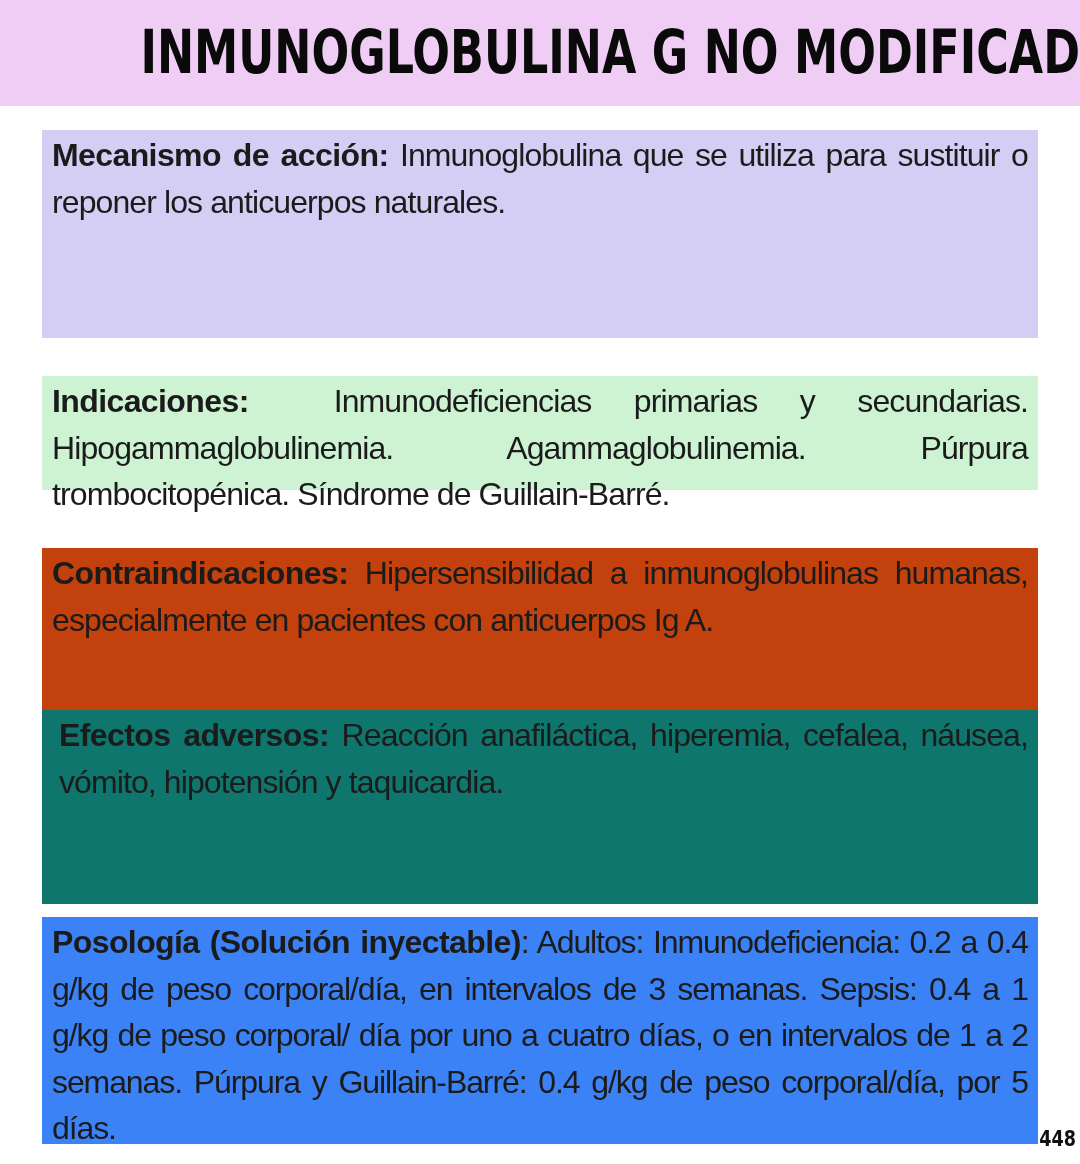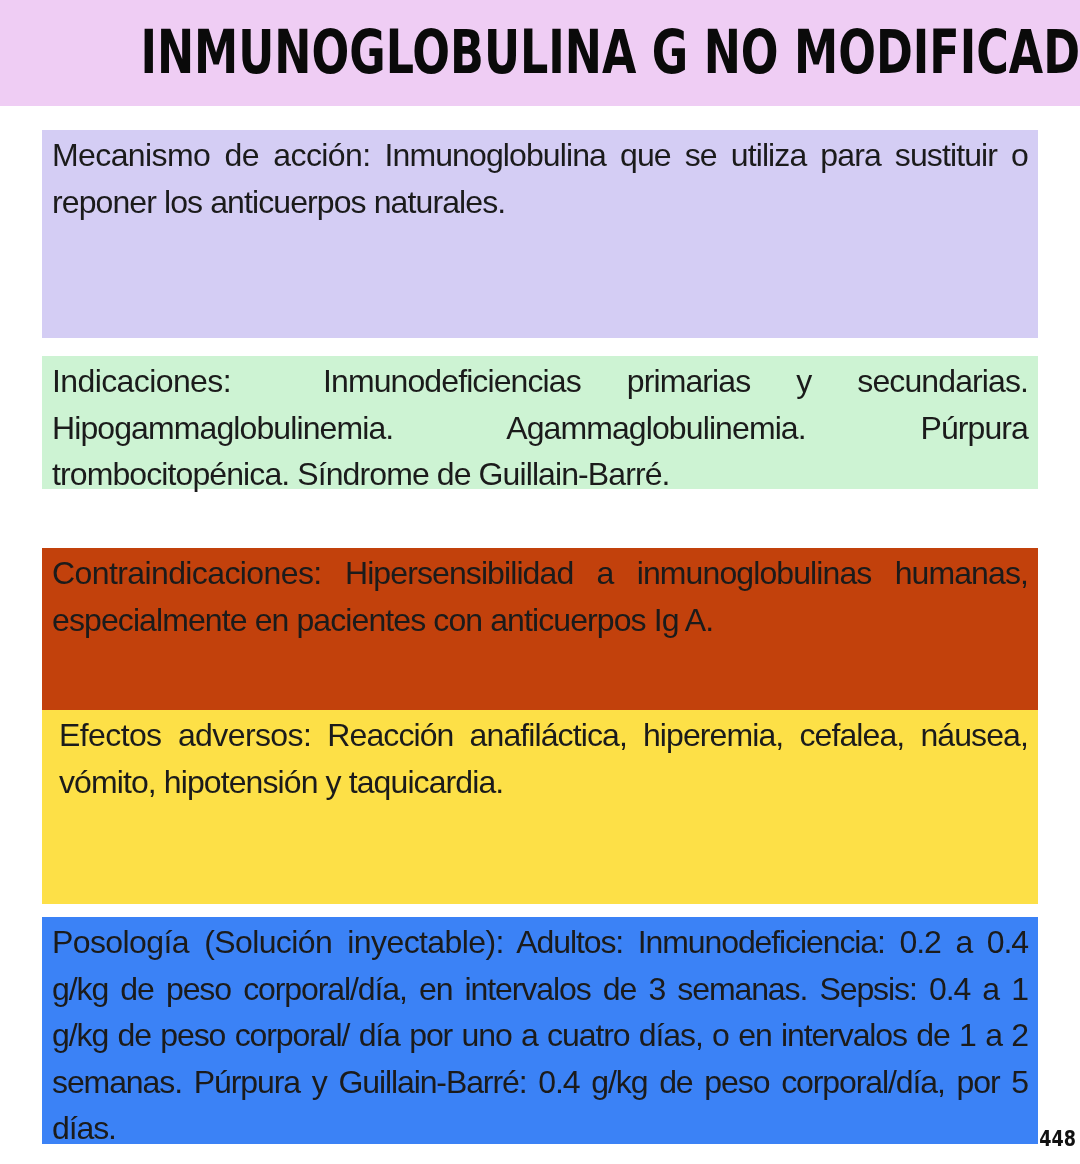--- a/index.html
+++ b/index.html
@@ -46,30 +46,30 @@
     }
     .card p {
       margin: 0;
       font-size: 32px;
       line-height: 46.5px;
       text-align: justify;
       letter-spacing: -0.9px;
       word-spacing: 0px;
     }
     .card .label {
-      font-weight: normal;
+      font-weight: bold;
       letter-spacing: -0.6px;
     }
     .card .body {
       font-weight: normal;
     }
     #card-mecanismo { top: 130px; height: 208px; background: #d4cdf4; }
-    #card-indicaciones { top: 356px; height: 133px; background: #cdf3d3; }
+    #card-indicaciones { top: 376px; height: 114px; background: #cdf3d3; }
     #card-contra { top: 548px; height: 162px; background: #c2410c; }
-    #card-efectos { top: 710px; height: 194px; background: #fde047; padding-left: 17px; }
+    #card-efectos { top: 710px; height: 194px; background: #0f766e; padding-left: 17px; }
     #card-posologia { top: 917px; height: 227px; background: #3b82f6; }
     #card-posologia p { letter-spacing: -1.1px; }
     .page-number {
       position: absolute;
       right: 4px;
       top: 1124px;
       font-family: "DejaVu Sans", sans-serif;
       font-weight: bold;
       font-size: 22px;
       line-height: 30px;

